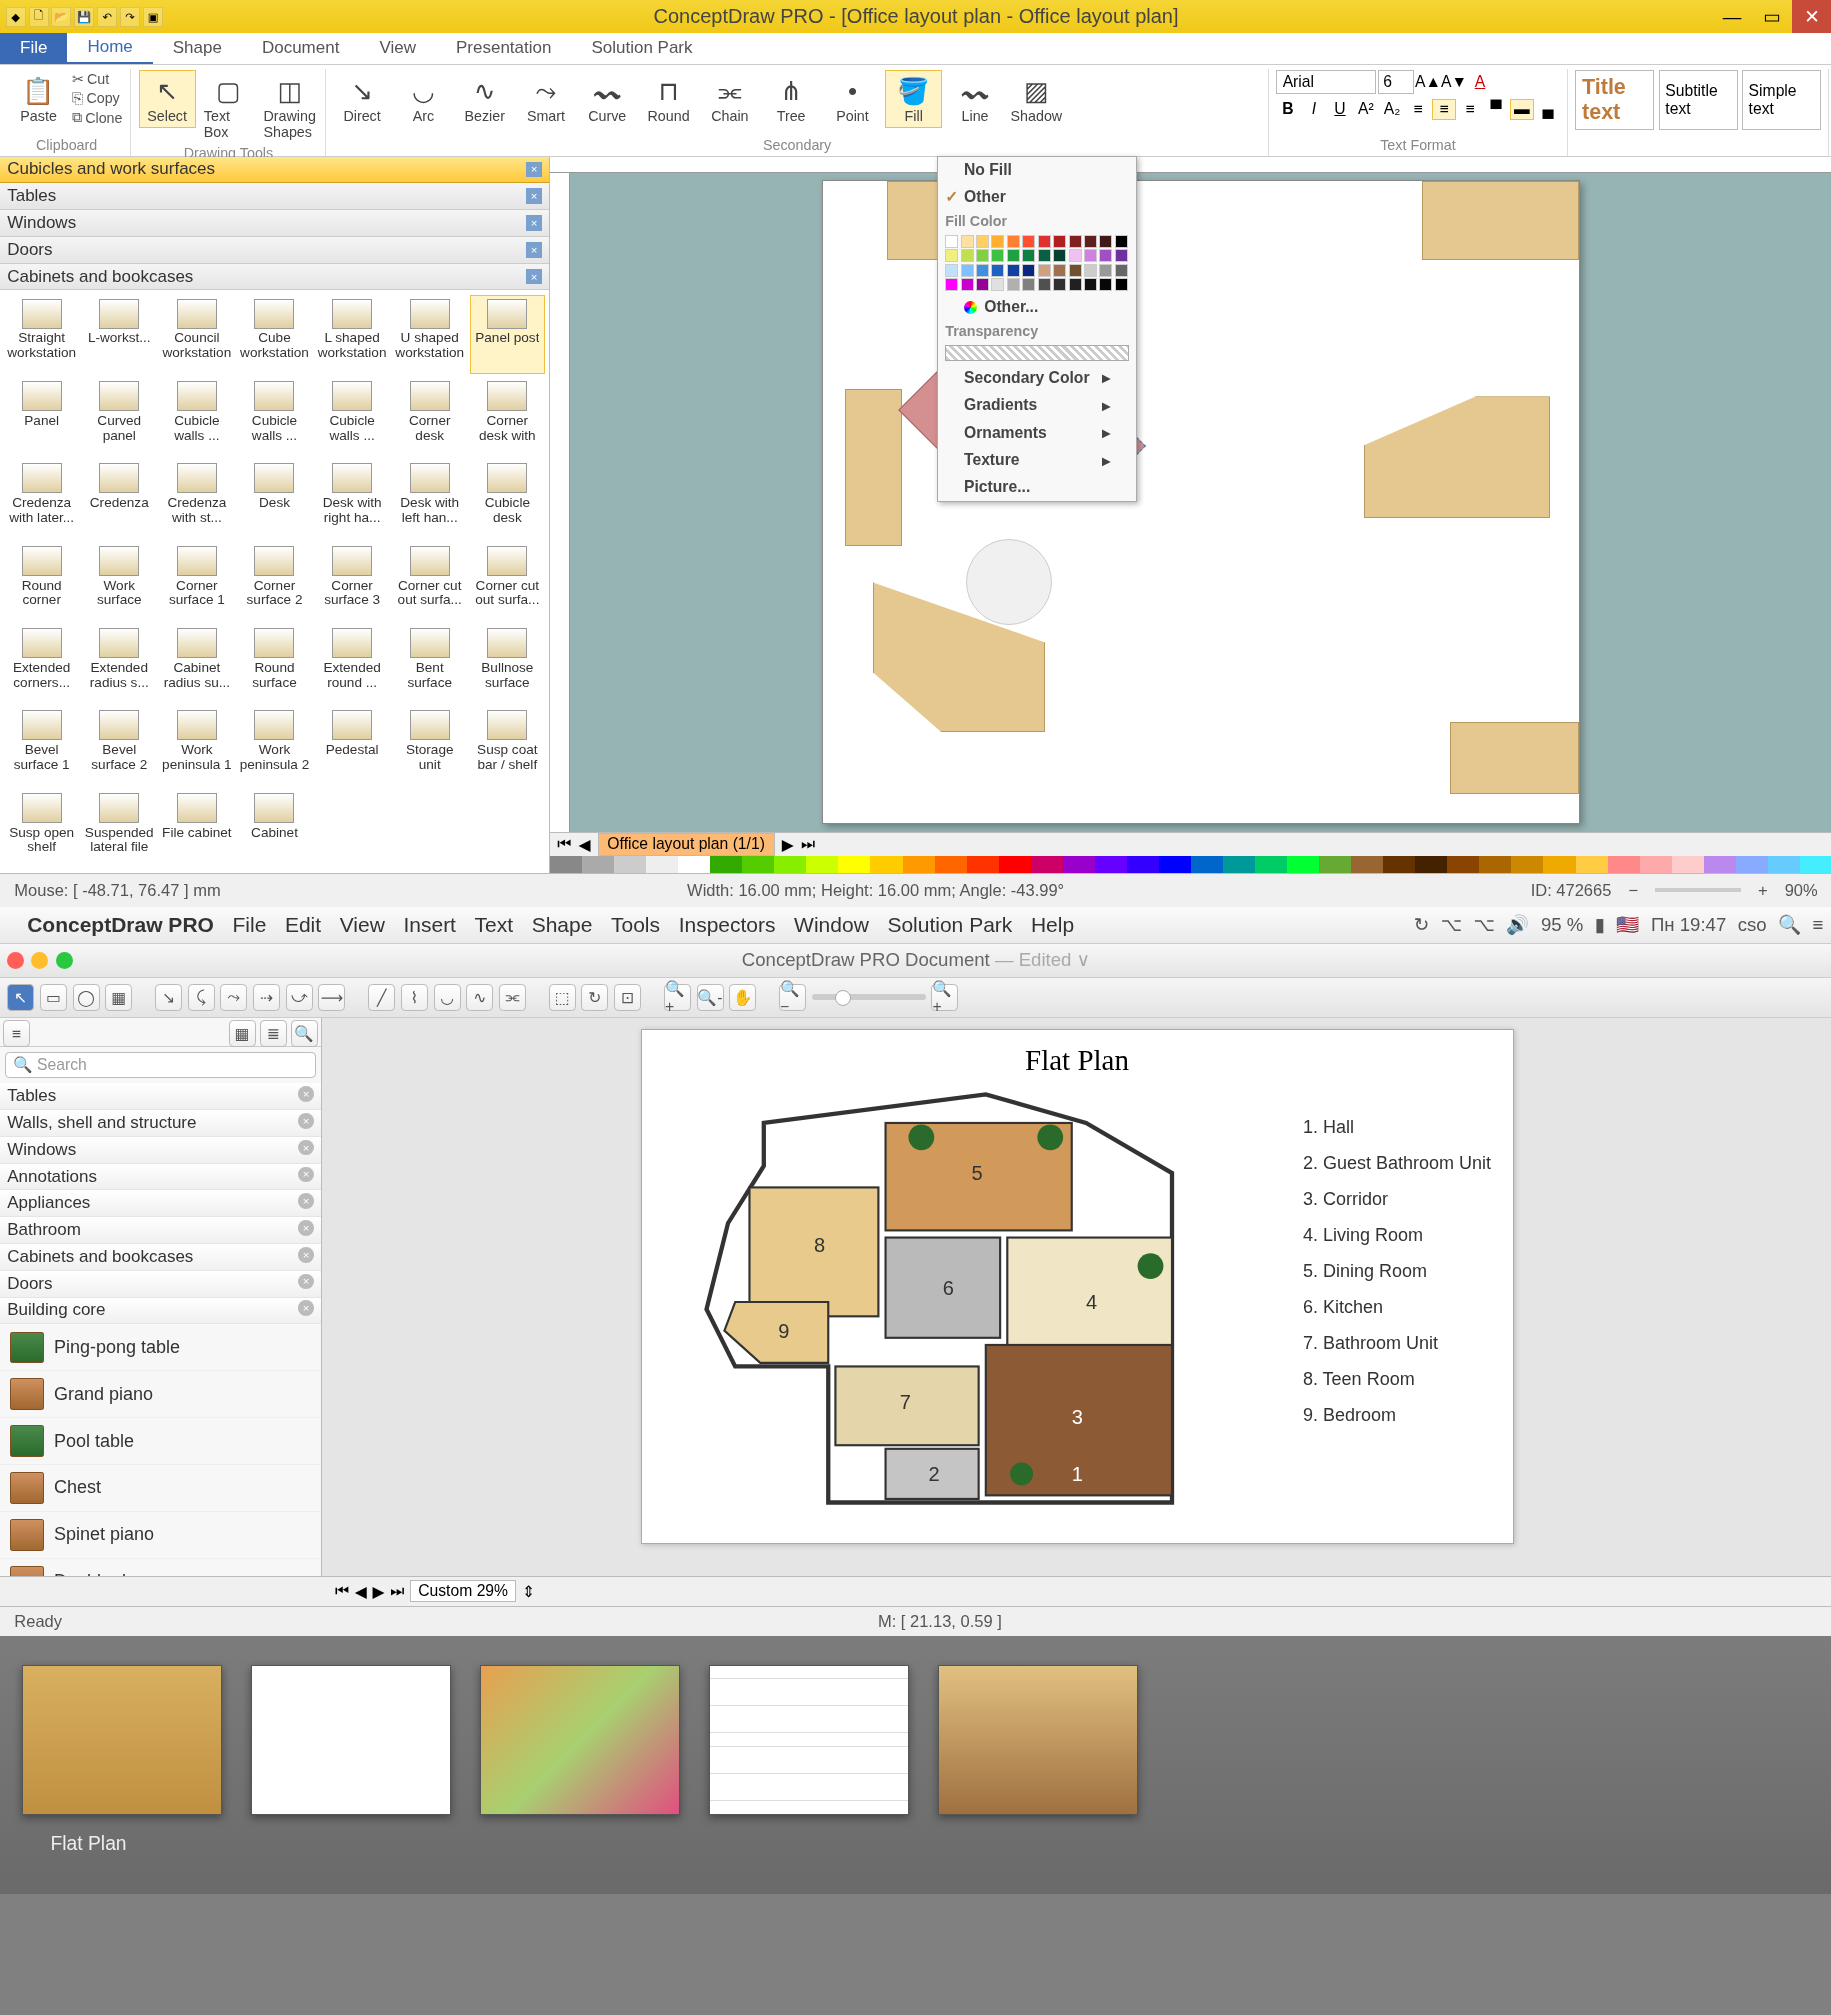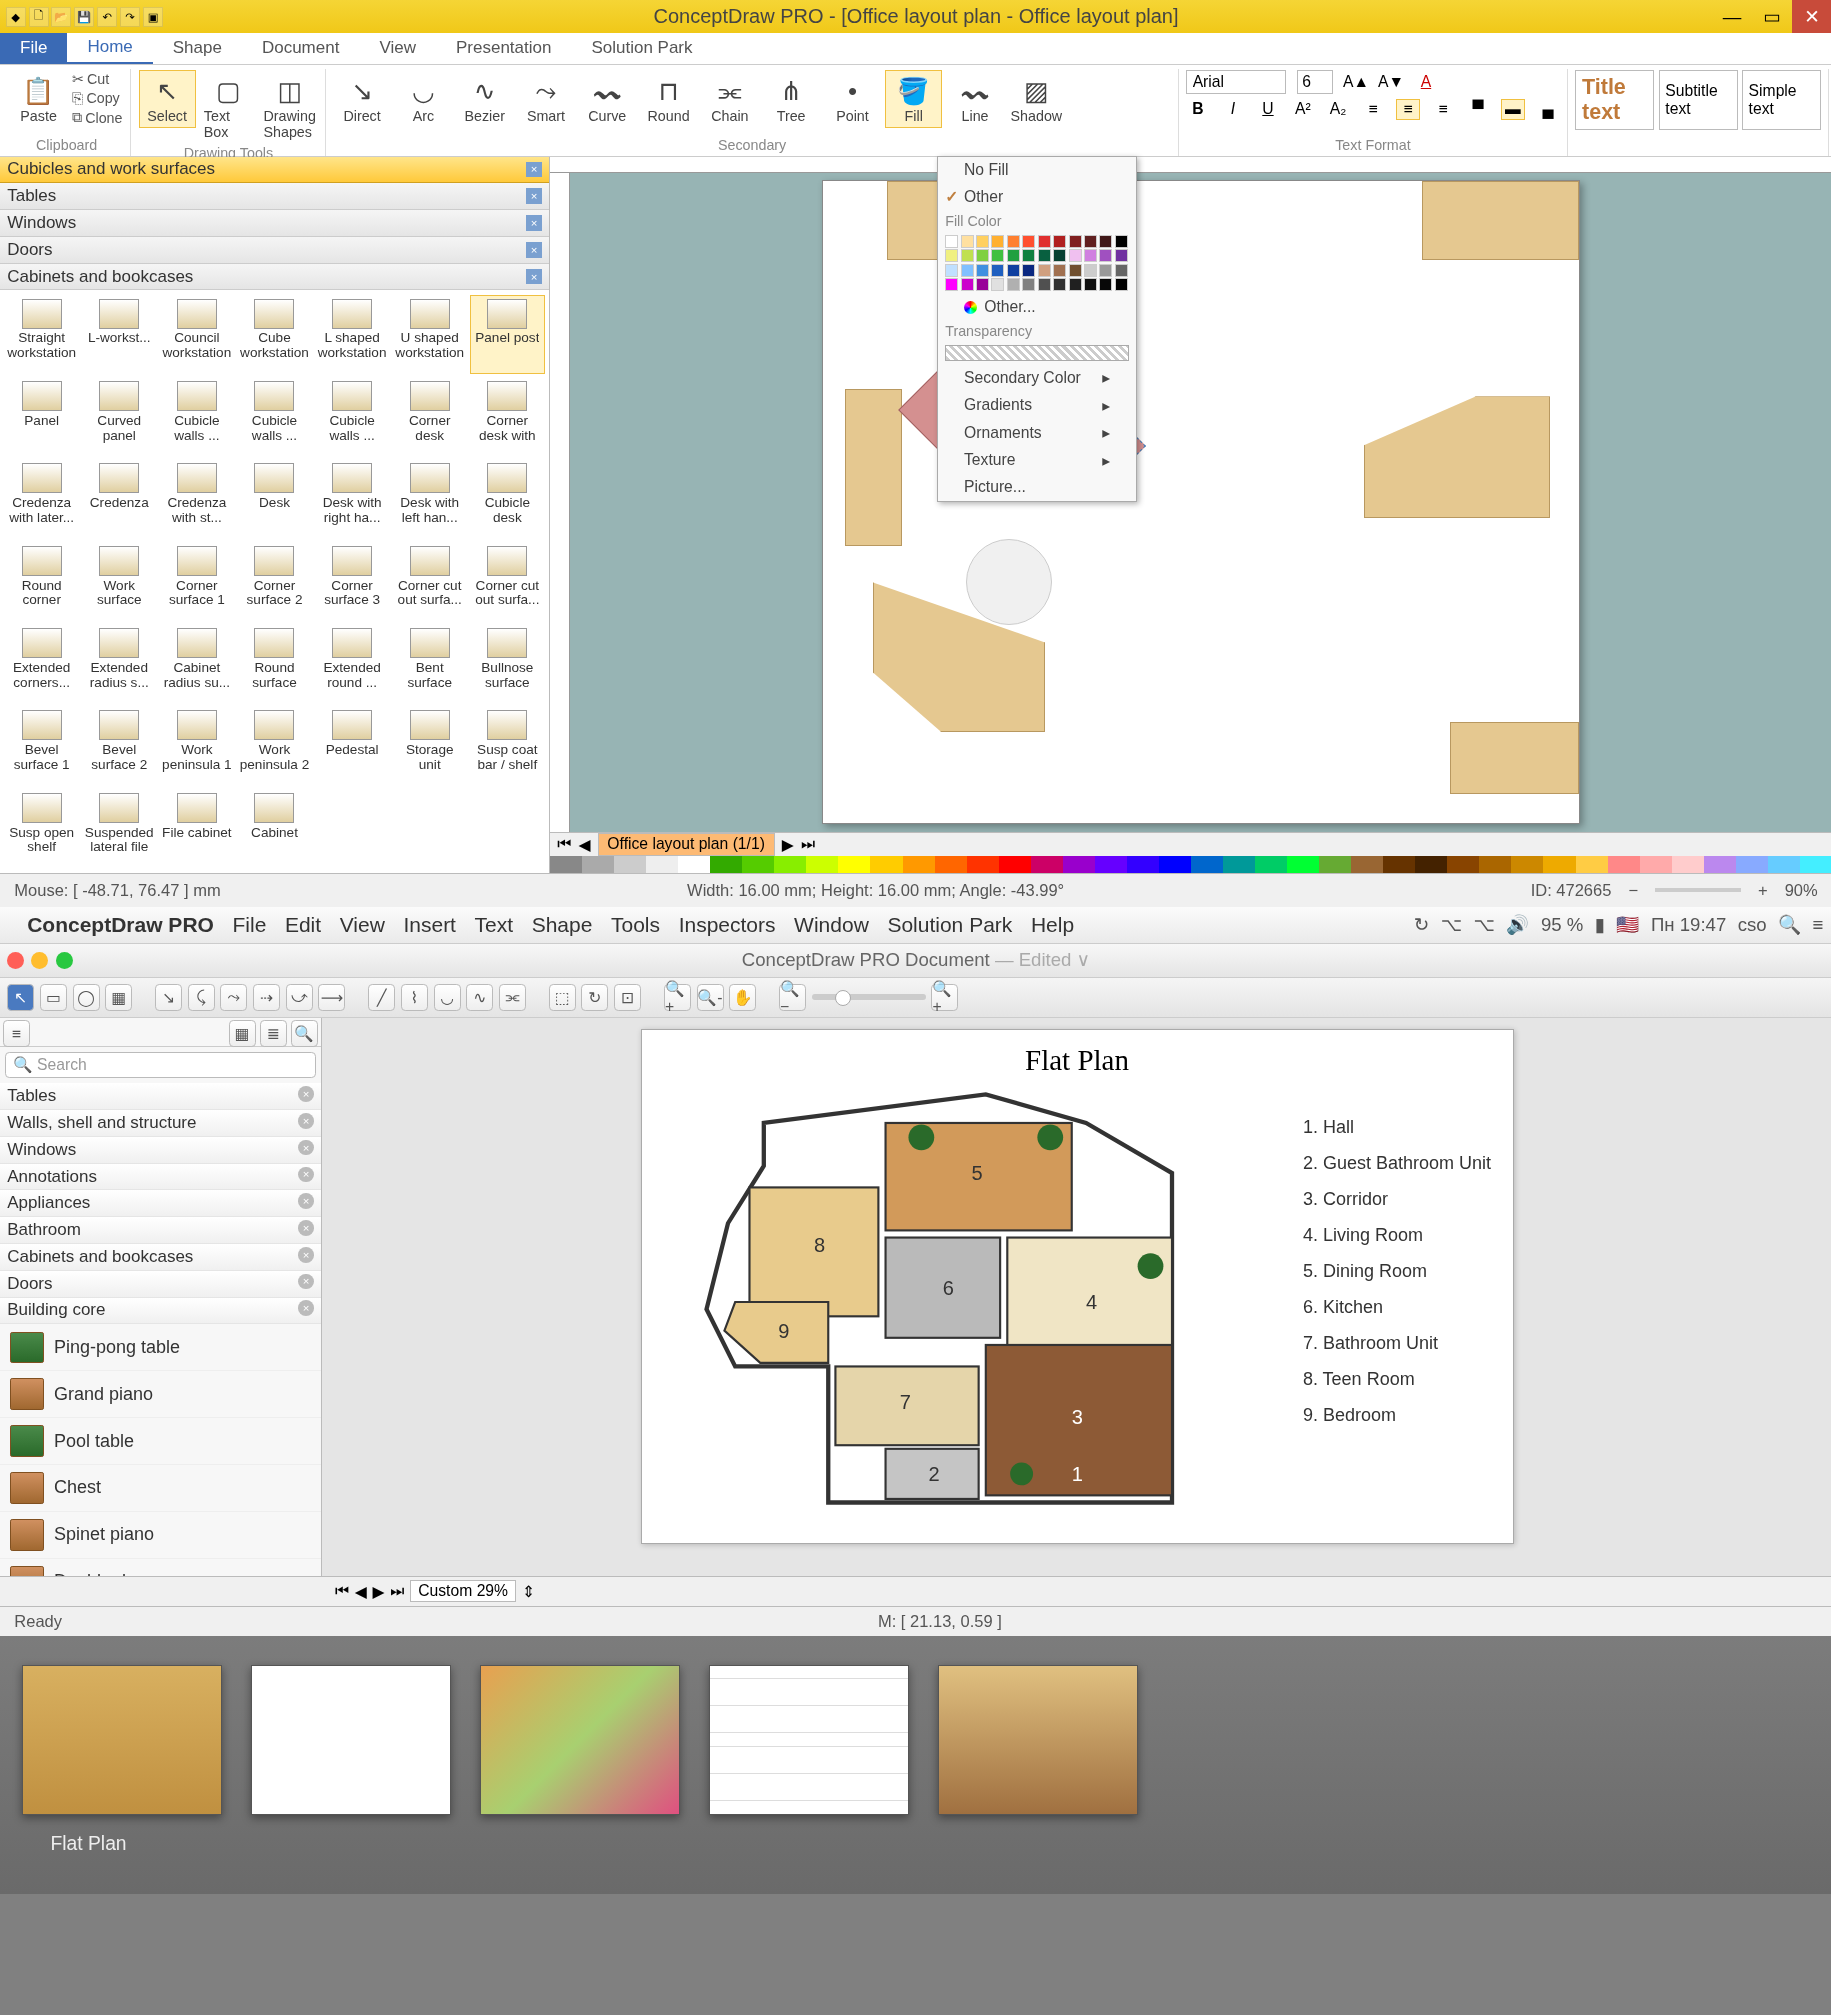--- a/index.html
+++ b/index.html
@@ -23,21 +23,21 @@
 .ribbon { background: #fff; display: flex; border-bottom: 0.7px solid #ccc; padding: 4.3px 2.9px 0 2.9px; height: 92px; }
 .ribgroup { border-right: 0.7px solid #ddd; padding: 1.4px 7.2px; display: flex; flex-direction: column; }
 .ribgroup .body { display: flex; align-items: flex-start; gap: 4.3px; flex: 1; }
 .ribgroup .label { text-align: center; font-size: 14.3px; color: #888; padding: 1.4px; }
 .bigbtn { width: 57px; display: flex; flex-direction: column; align-items: center; font-size: 14.3px; color: #444; cursor: pointer; padding: 2.9px; border: 0.7px solid transparent; }
 .bigbtn:hover, .bigbtn.sel { background: #fff3c8; border: 0.7px solid #f0c040; }
 .bigbtn .ic { width: 34px; height: 34px; display: flex; align-items: center; justify-content: center; font-size: 26px; }
 .smallrow { font-size: 14.3px; color: #555; display: flex; align-items: center; gap: 2.9px; cursor: pointer; padding: 0.7px; }
 .col { display: flex; flex-direction: column; justify-content: center; gap: 1.4px; }
 .textfmt { display: flex; flex-direction: column; gap: 2.9px; }
-.tf-row { display: flex; gap: 11px; align-items: center; justify-content: center; }
+.tf-row { display: flex; gap: 2px; align-items: center; justify-content: center; }
 .fontsel { border: 0.7px solid #bbb; padding: 2.1px 5.7px; font-size: 15.7px; width: 100px; background: #fff; }
 .sizesel { border: 0.7px solid #bbb; padding: 2.1px 4.3px; font-size: 15.7px; width: 36px; background: #fff; }
 .tfb { width: 24px; height: 21.5px; display: flex; align-items: center; justify-content: center; font-size: 15.7px; border: 0.7px solid transparent; cursor: pointer; }
 .stylebox { border: 0.7px solid #bbb; padding: 5.7px; font-size: 15.7px; width: 79px; height: 60px; display: flex; flex-direction: column; justify-content: center; align-items: flex-start; cursor: pointer; }
 .stylebox.ttl { color: #c07a3a; font-weight: bold; font-size: 21.5px; }
 
 .win-body { display: flex; height: 716px; }
 .sidepanel { width: 550px; background: #fff; border-right: 0.7px solid #bbb; display: flex; flex-direction: column; }
 .sp-head { background: linear-gradient(#ffe58a,#ffc93a); padding: 2.9px 7.2px; font-size: 17px; color: #333; display: flex; justify-content: space-between; align-items: center; border-bottom: 0.7px solid #d0a020; cursor: pointer; }
 .sp-head.plain { background: linear-gradient(#f5f5f5,#e5e5e5); border-bottom: 0.7px solid #ccc; }
@@ -49,21 +49,21 @@
 .shape-cell .lbl { line-height: 1.1; height: 31.5px; overflow: hidden; }
 
 .canvas-area { flex: 1; background: #97b4b4; display: flex; flex-direction: column; position: relative; }
 .ruler-h { height: 20px; background: #fff; border-bottom: 0.7px solid #999; }
 .canvas-inner { flex: 1; display: flex; }
 .ruler-v { width: 20px; background: #fff; border-right: 0.7px solid #999; }
 .page { background: #fff; width: 758px; height: 644px; margin: 7.2px auto; border: 0.7px solid #888; box-shadow: 2.9px 2.9px 7.2px rgba(0,0,0,0.3); position: relative; }
 .desk-shape { position: absolute; background: #e5c890; border: 0.7px solid #b89860; }
 
 
-.fill-drop { position: absolute; left: 937px; top: 156px; width: 200px; background: #f8f8f8; border: 0.7px solid #aaa; box-shadow: 2.1px 2.1px 5.7px rgba(0,0,0,0.3); z-index: 50; font-size: 15.7px; }
+.fill-drop { position: absolute; left: 937px; top: 156px; width: 200px; background: #f8f8f8; border: 0.7px solid #aaa; box-shadow: 2.1px 2.1px 5.7px rgba(0,0,0,0.3); z-index: 50; font-size: 15.7px; font-weight: bold; }
 .fd-item { padding: 4.3px 26px; color: #444; display: flex; align-items: center; justify-content: space-between; cursor: pointer; position: relative; }
 .fd-item.chk::before { content: "✓"; position: absolute; left: 7.2px; color: #c08040; font-weight: bold; }
 .fd-sect { padding: 2.9px 7.2px; color: #888; font-size: 14.3px; }
 .swatches { display: grid; grid-template-columns: repeat(12,1fr); gap: 1.4px; padding: 2.9px 7.2px; }
 .sw { width: 13px; height: 13px; border: 0.7px solid #ccc; }
 .trans-strip { margin: 2.9px 7.2px; height: 15.7px; background: repeating-linear-gradient(45deg,#ccc,#ccc 2.9px,#fff 2.9px,#fff 5.7px); border: 0.7px solid #aaa; }
 
 .page-tabs { height: 29px; background: #f0f0f0; border-top: 0.7px solid #bbb; display: flex; align-items: center; padding: 0 7.2px; font-size: 15.7px; gap: 7.2px; }
 .color-strip { height: 20px; display: flex; }
 .color-strip div { flex: 1; }

